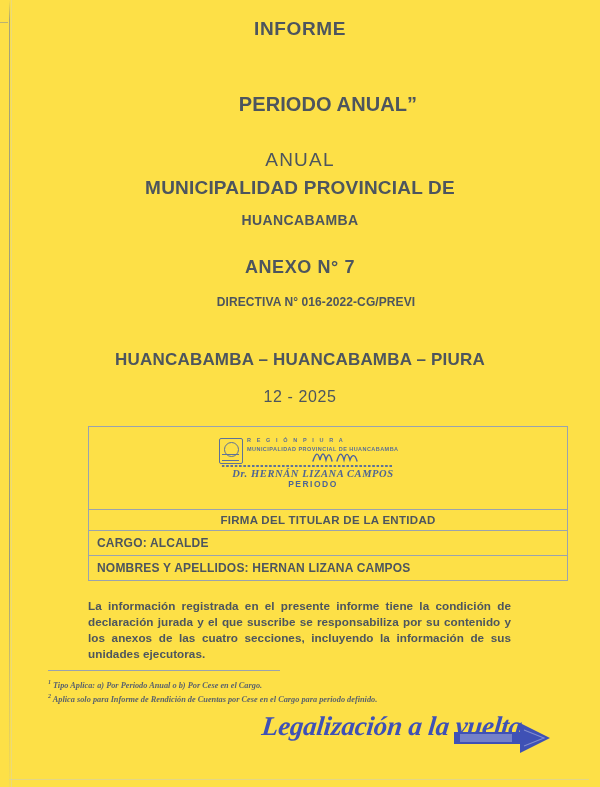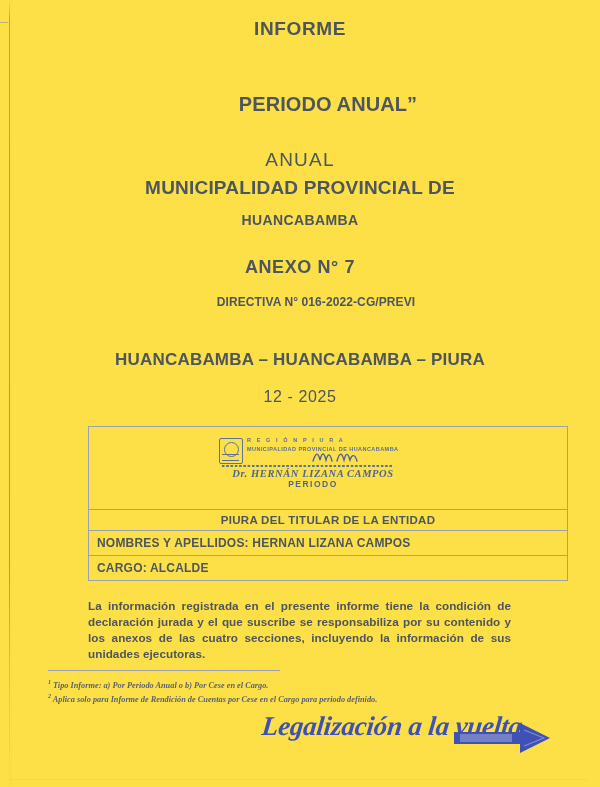--- a/index.html
+++ b/index.html
@@ -290,34 +290,34 @@
           <path d="M26,12 C29,2 31,4 33,11 C35,3 37,4 39,11 C41,5 44,5 46,12" fill="none" stroke="#4a5fa0" stroke-width="1.4" stroke-linecap="round"></path>
         </svg>
 
         <div class="seal-dots"></div>
         <div class="seal-name">Dr. HERNÁN LIZANA CAMPOS</div>
         <div class="seal-role">PERIODO</div>
       </div>
 
     </div>
 
-    <div class="row-label">PIURA DEL TITULAR DE LA ENTIDAD</div>
+    <div class="row-label">FIRMA DEL TITULAR DE LA ENTIDAD</div>
+
+    <div class="row-field">CARGO: ALCALDE</div>
 
     <div class="row-field">NOMBRES Y APELLIDOS: HERNAN LIZANA CAMPOS</div>
-
-    <div class="row-field">CARGO: ALCALDE</div>
   </div>
 
   <div id="declaration">La información registrada en el presente informe tiene la condición de declaración jurada y el que suscribe se responsabiliza por su contenido y los anexos de las cuatro secciones, incluyendo la información de sus unidades ejecutoras.</div>
 
   <div id="footnote-rule"></div>
   <div id="footnotes">
     <div class="fn">
       <sup>1</sup>
-      <span>Tipo Informe: a) Por Periodo Anual o b) Por Cese en el Cargo.</span>
+      <span>Tipo Aplica: a) Por Periodo Anual o b) Por Cese en el Cargo.</span>
     </div>
     <div class="fn">
       <sup>2</sup>
       <span>Aplica solo para Informe de Rendición de Cuentas por Cese en el Cargo para periodo definido.</span>
     </div>
   </div>
 
   <div id="legal-stamp">
     <div class="legal-text">Legalización a la vuelta</div>
     <svg class="legal-arrow" viewBox="0 0 98 34">

